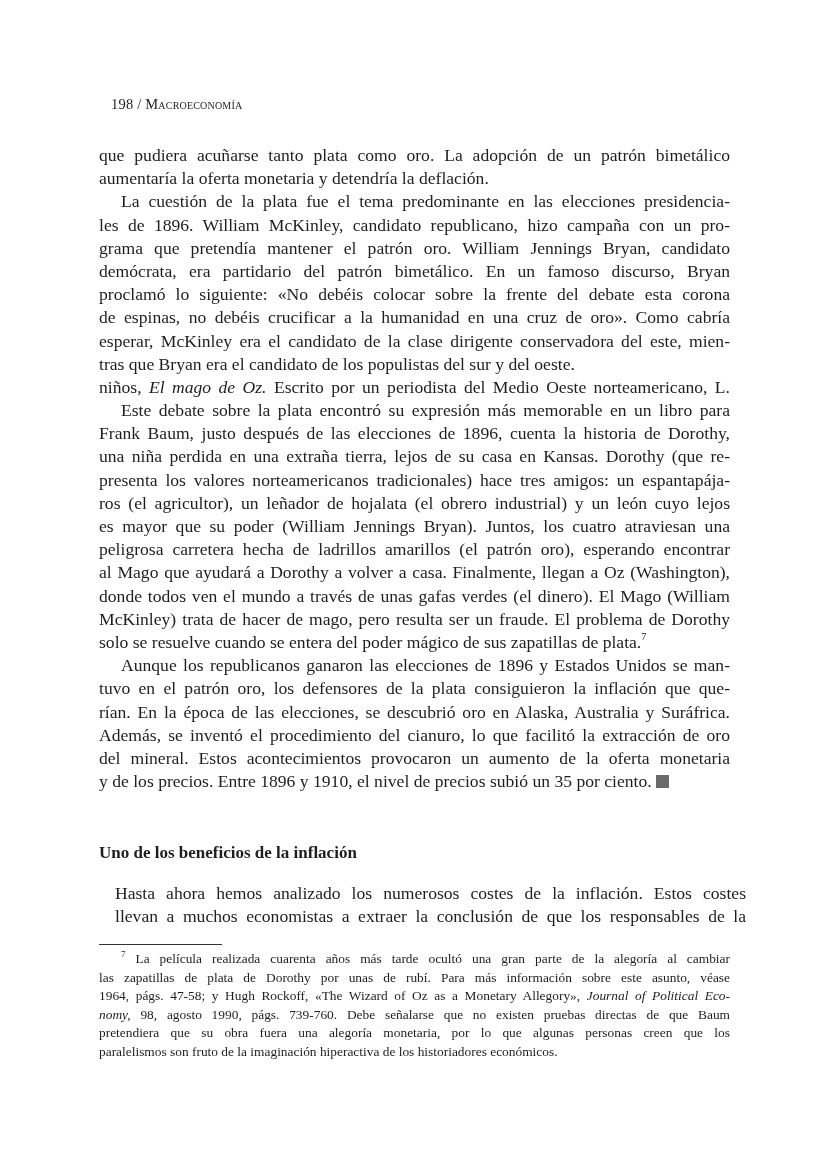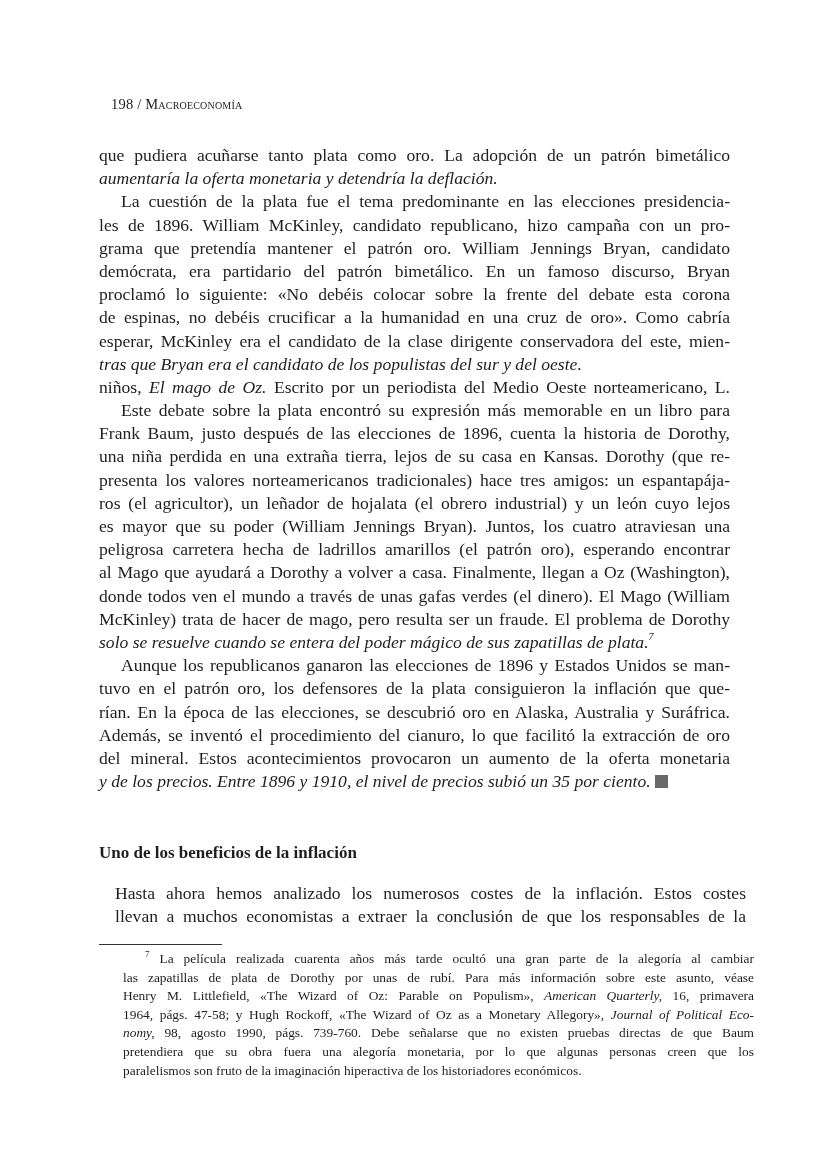--- a/index.html
+++ b/index.html
@@ -12,34 +12,34 @@
     .running-head {
       position: absolute; top: 96px; left: 12px;
       font-size: 14.5px; letter-spacing: 0.2px;
     }
     .running-head .sc { font-variant: small-caps; }
     .body-block { position: absolute; top: 144px; left: 0; width: 631px; }
     .line {
       font-size: 17.6px; line-height: 23.2px; height: 23.2px;
       white-space: nowrap; text-align: justify; text-align-last: justify;
     }
-    .line.last { text-align-last: left; font-style: italic; }
+    .line.last { text-align-last: left; }
     .line.indent { padding-left: 22px; }
     sup { font-size: 10px; vertical-align: 8px; line-height: 0; }
     .endmark {
       display: inline-block; width: 13px; height: 13px; background: #6a6a6a;
       vertical-align: -1px; margin-left: 4px;
     }
     .section-title {
       position: absolute; top: 843px; left: 0;
       font-size: 17px; font-weight: bold; text-align: right;
     }
     .section-body { position: absolute; top: 882px; left: 0; width: 631px; margin-left: 16px; }
     .fn-rule { position: absolute; top: 944px; left: 0; width: 123px; height: 1px; background: #333; }
-    .footnotes { position: absolute; top: 950px; left: 0; width: 631px; margin-left: 24px; }
+    .footnotes { position: absolute; top: 950px; left: 0; width: 631px; }
     .fline {
       font-size: 13.4px; line-height: 18.6px; height: 18.6px;
       white-space: nowrap; text-align: justify; text-align-last: justify;
     }
     .fline.last { text-align-last: left; }
     .fline.indent { padding-left: 22px; }
     .fline sup { font-size: 9px; vertical-align: 6px; }
   </style>
 </head>
 <body>
@@ -86,20 +86,19 @@
   <div class="section-body">
     <div class="line">Hasta ahora hemos analizado los numerosos costes de la inflación. Estos costes</div>
     <div class="line">llevan a muchos economistas a extraer la conclusión de que los responsables de la</div>
   </div>
 
   <div class="fn-rule"></div>
 
   <div class="footnotes">
     <div class="fline indent"><sup>7</sup> <span>La película realizada cuarenta años más tarde ocultó una gran parte de la alegoría al cambiar</span></div>
     <div class="fline">las zapatillas de plata de Dorothy por unas de rubí. Para más información sobre este asunto, véase</div>
-    <div class="fline"><span>Henry M. Littlefield, «The Wizard of Oz: Parable on Populism», </span><i>American Quarterly,</i><span> 16, primavera</span></div>
     <div class="fline"><span>1964, págs. 47-58; y Hugh Rockoff, «The Wizard of Oz as a Monetary Allegory», </span><i>Journal of Political Eco-</i></div>
     <div class="fline"><i>nomy,</i><span> 98, agosto 1990, págs. 739-760. Debe señalarse que no existen pruebas directas de que Baum</span></div>
     <div class="fline">pretendiera que su obra fuera una alegoría monetaria, por lo que algunas personas creen que los</div>
     <div class="fline last">paralelismos son fruto de la imaginación hiperactiva de los historiadores económicos.</div>
   </div>
 
 </div>
 
 </body></html>

